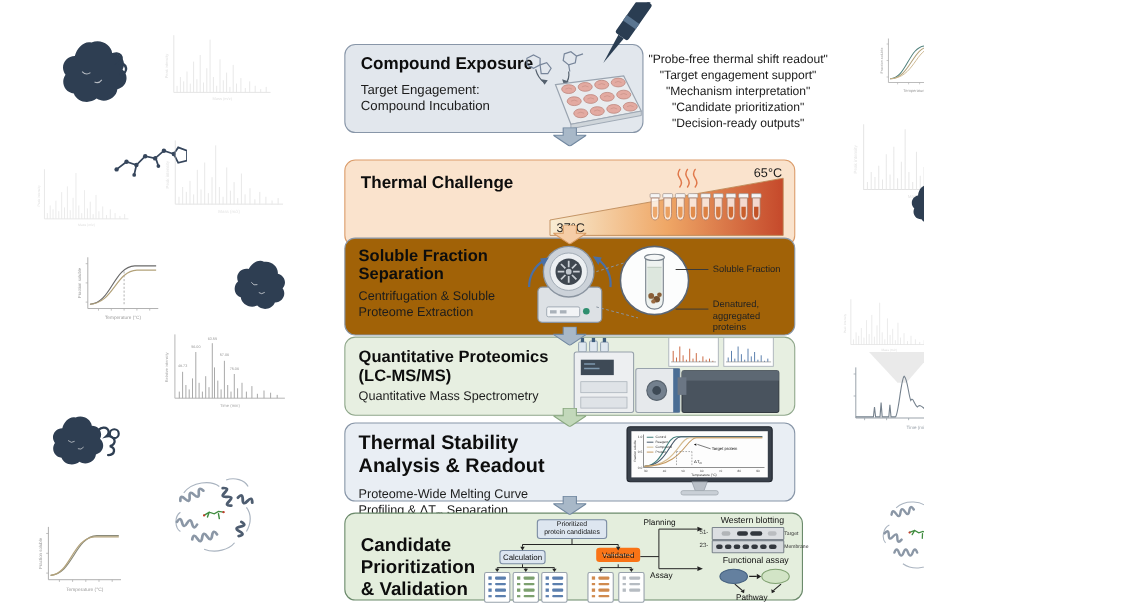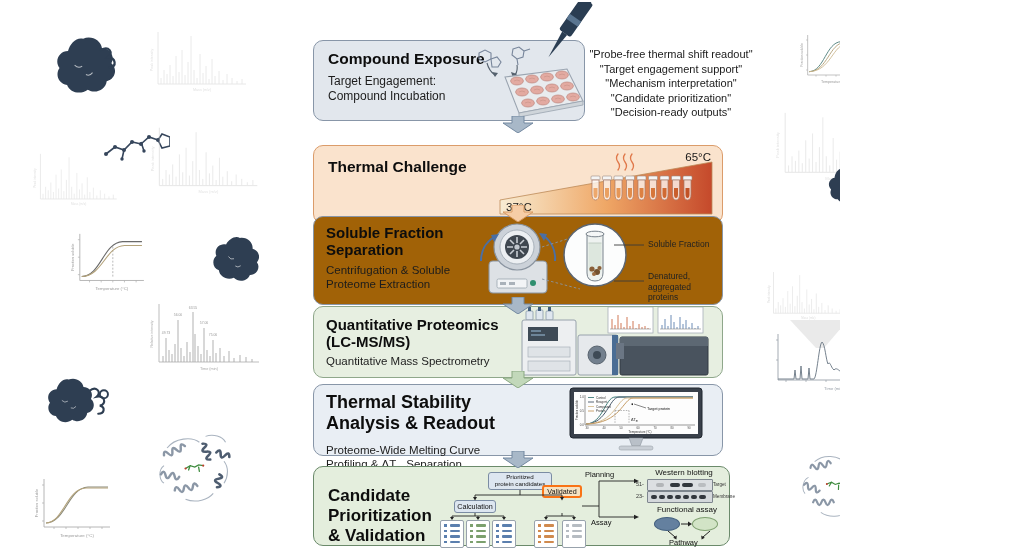--- a/index.html
+++ b/index.html
@@ -458,21 +458,21 @@
   </div>
 
   <div class="stepbox" style="left:313px;top:466px;width:417px;height:80px;background:#e4eedd;border:1.8px solid #6b8a6b;">
     <div class="abs stitle pre" style="left:14px;top:9px;font-size:17px;line-height:1.18;margin-top:10px;">Candidate
 Prioritization
 &amp; Validation</div>
 
     <div class="node pre" style="left:174px;top:5px;width:64px;height:18px;font-size:6.2px;background:#dde6f0;border:1px solid #7b8ca3;">Prioritized
 protein candidates</div>
     <div class="node" style="left:140px;top:33px;width:42px;height:13px;font-size:7.2px;background:#dde6f0;border:1px solid #7b8ca3;">Calculation</div>
-    <div class="node" style="left:228px;top:18px;width:40px;height:13px;font-size:7.2px;background:#f6e2c2;border:2px solid #f97316;text-align:right;">Validated</div>
+    <div class="node" style="left:228px;top:31px;width:40px;height:13px;font-size:7.2px;background:#f6e2c2;border:6px solid #f97316;text-align:right;">Validated</div>
 
     <svg class="abs" style="left:135px;top:3px" width="160" height="56" viewBox="0 0 160 56">
       <g stroke="#222" stroke-width="0.9" fill="none">
         <path d="M71,20 V25 M26,25 H113 M26,25 V27 M113,25 V27"></path>
         <path d="M26,43 V46 M3,46 H55 M3,46 V47 M29,46 V47 M55,46 V47"></path>
         <path d="M113,43 V46 M97,46 H125 M97,46 V47 M125,46 V47"></path>
       </g>
       <g fill="#222">
         <polygon points="24,27 28,27 26,30.5"></polygon>
           <polygon points="111,27 115,27 113,30.5"></polygon>

